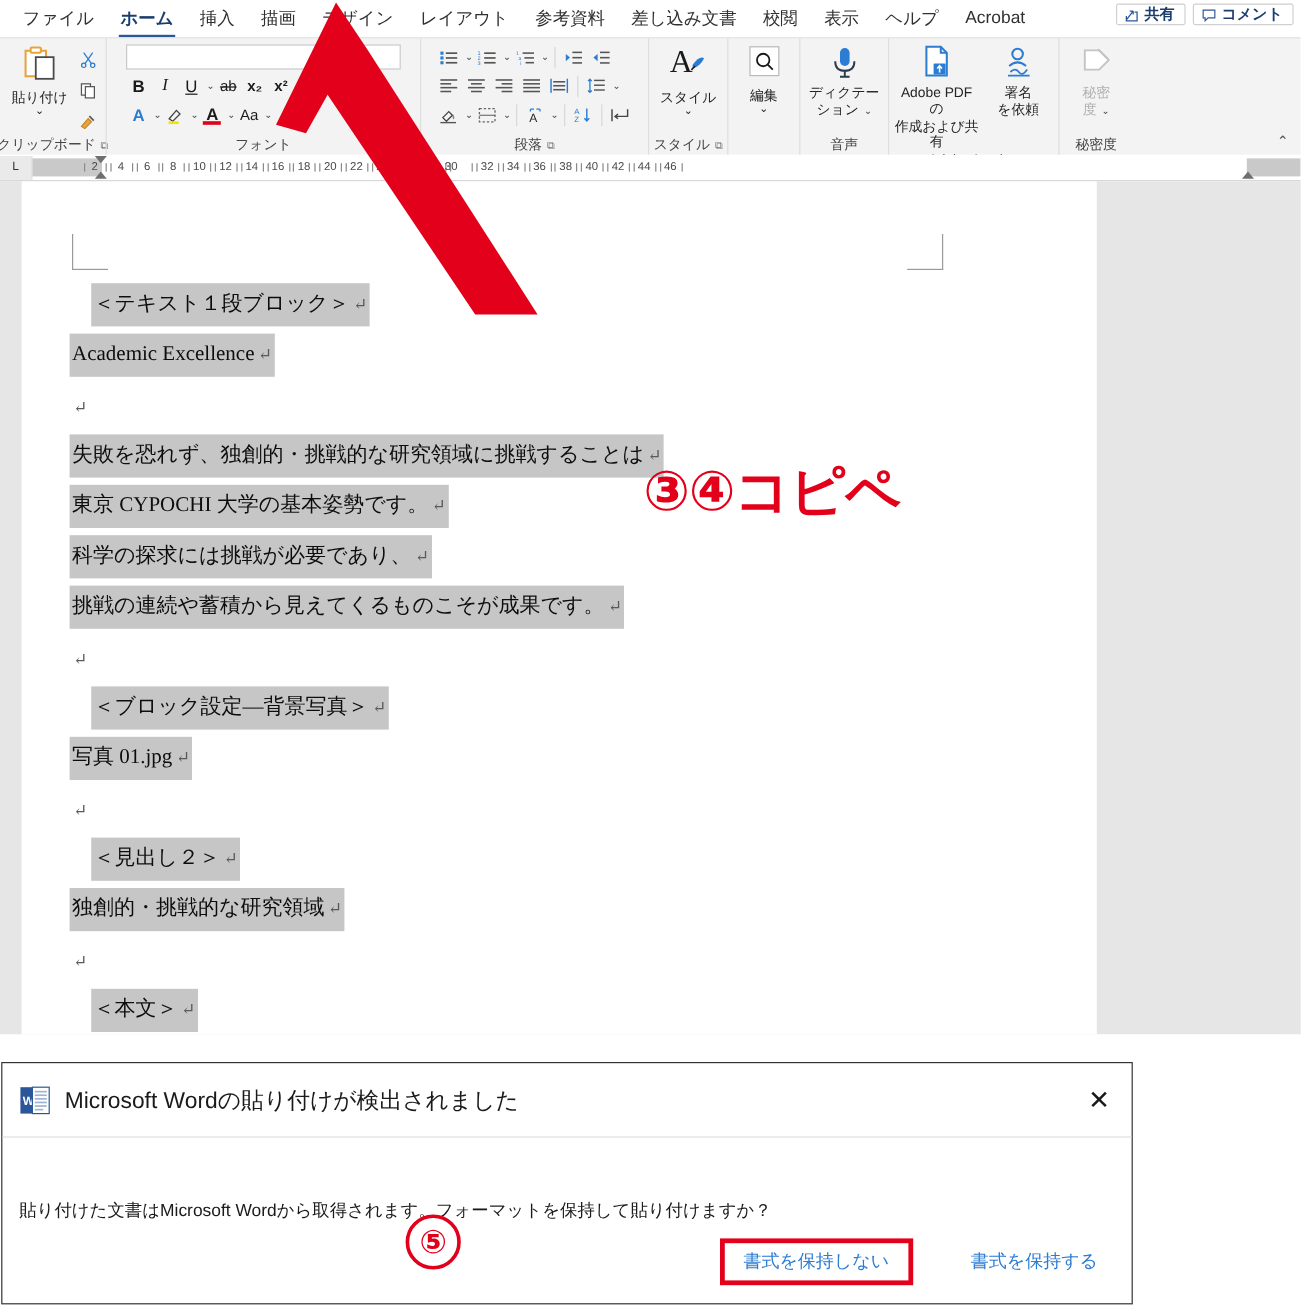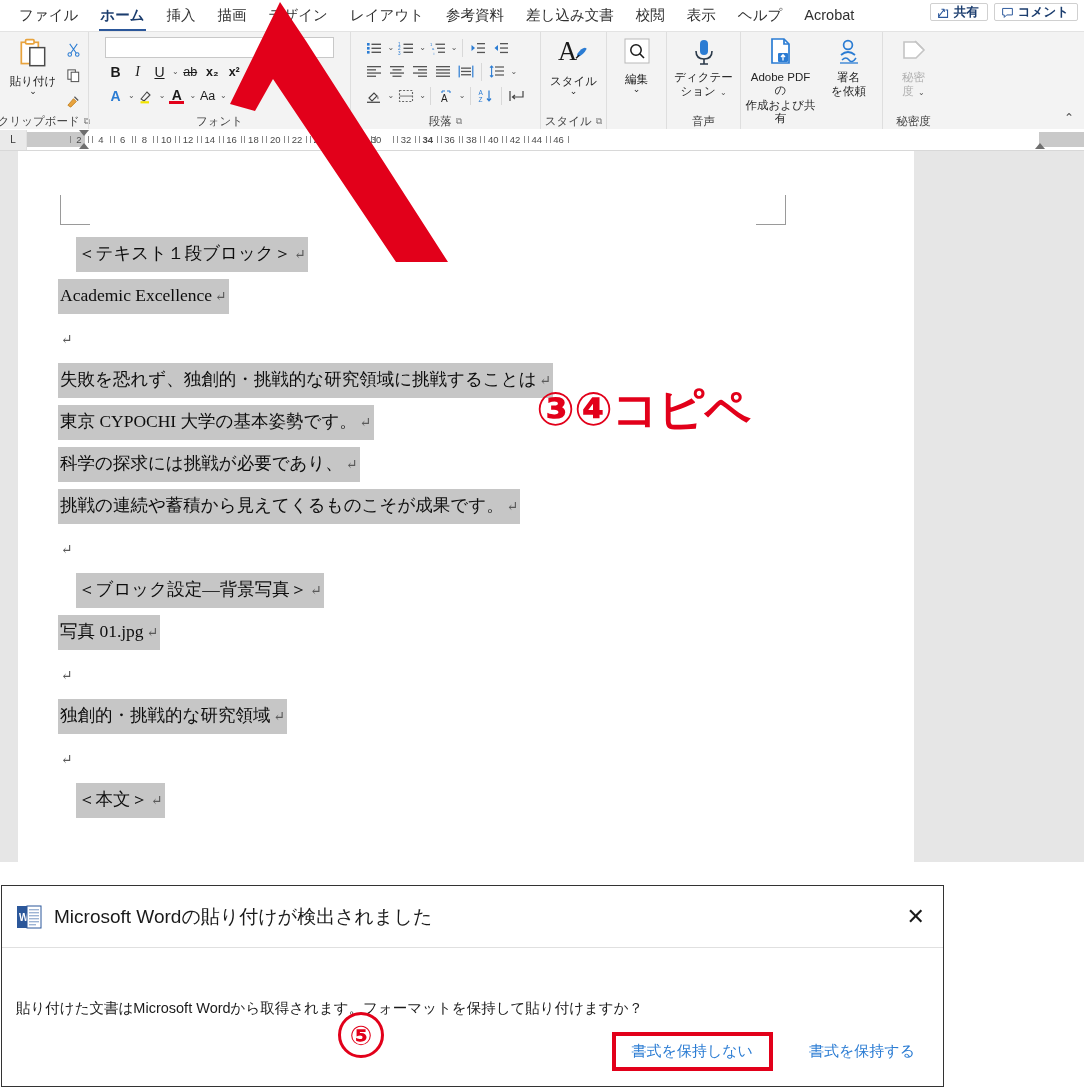--- a/index.html
+++ b/index.html
@@ -193,21 +193,21 @@
     position: absolute; left: 14px; top: 51px; font-size: 14.5px; color: #1a1a1a;
     white-space: nowrap;
   }
   .pd-actions {
     position: absolute; right: 8px; bottom: 14px; display: flex; align-items: center;
   }
   .pd-btn {
     font-size: 15px; color: #2b7cd3; padding: 12px 20px; white-space: nowrap;
   }
   .pd-btn.boxed {
-    border: 4px solid #e2001a; padding: 6px 16px; margin-right: 16px;
+    border: 4px solid #e2001a; padding: 6px 16px; margin-right: 28px;
   }
   .annot-circle5 {
     position: absolute; left: 338px; top: 1012px;
     width: 46px; height: 46px; border: 3px solid #e2001a; border-radius: 50%;
     display: flex; align-items: center; justify-content: center;
     color: #e2001a; font-size: 27px; font-weight: bold;
     font-family: "DejaVu Sans", sans-serif;
   }
   .wordicon { width: 26px; height: 26px; display: block; }
 </style>
@@ -661,21 +661,21 @@
           <div class="rpipe" style="left: 322.6px;"></div>
           <div class="rtick" style="left: 335.4px;">28</div>
           <div class="rpipe" style="left: 326.4px;"></div>
           <div class="rpipe" style="left: 344.4px;"></div>
           <div class="rtick" style="left: 349px;">30</div>
           <div class="rpipe" style="left: 348.2px;"></div>
           <div class="rpipe" style="left: 366.2px;"></div>
           <div class="rtick" style="left: 379px;">32</div>
           <div class="rpipe" style="left: 370px;"></div>
           <div class="rpipe" style="left: 388px;"></div>
-          <div class="rtick" style="left: 400.8px; font-weight: bold;">34</div>
+          <div class="rtick" style="left: 400.8px;">34</div>
           <div class="rpipe" style="left: 391.8px;"></div>
           <div class="rpipe" style="left: 409.8px;"></div>
           <div class="rtick" style="left: 422.6px;">36</div>
           <div class="rpipe" style="left: 413.6px;"></div>
           <div class="rpipe" style="left: 431.6px;"></div>
           <div class="rtick" style="left: 444.4px;">38</div>
           <div class="rpipe" style="left: 435.4px;"></div>
           <div class="rpipe" style="left: 453.4px;"></div>
           <div class="rtick" style="left: 466.2px;">40</div>
           <div class="rpipe" style="left: 457.2px;"></div>
@@ -728,20 +728,23 @@
             </div>
             <div class="dline indent">
               <span class="hl">＜ブロック設定―背景写真＞<span class="pilcrow">↵</span></span>
             </div>
             <div class="dline">
               <span class="hl">写真 01.jpg<span class="pilcrow">↵</span></span>
             </div>
             <div class="dline">
               <span><span class="pilcrow">↵</span></span>
             </div>
+            <div class="dline indent">
+              <span class="hl">＜見出し２＞<span class="pilcrow">↵</span></span>
+            </div>
             <div class="dline">
               <span class="hl">独創的・挑戦的な研究領域<span class="pilcrow">↵</span></span>
             </div>
             <div class="dline">
               <span><span class="pilcrow">↵</span></span>
             </div>
             <div class="dline indent">
               <span class="hl">＜本文＞<span class="pilcrow">↵</span></span>
             </div>
           </div>

